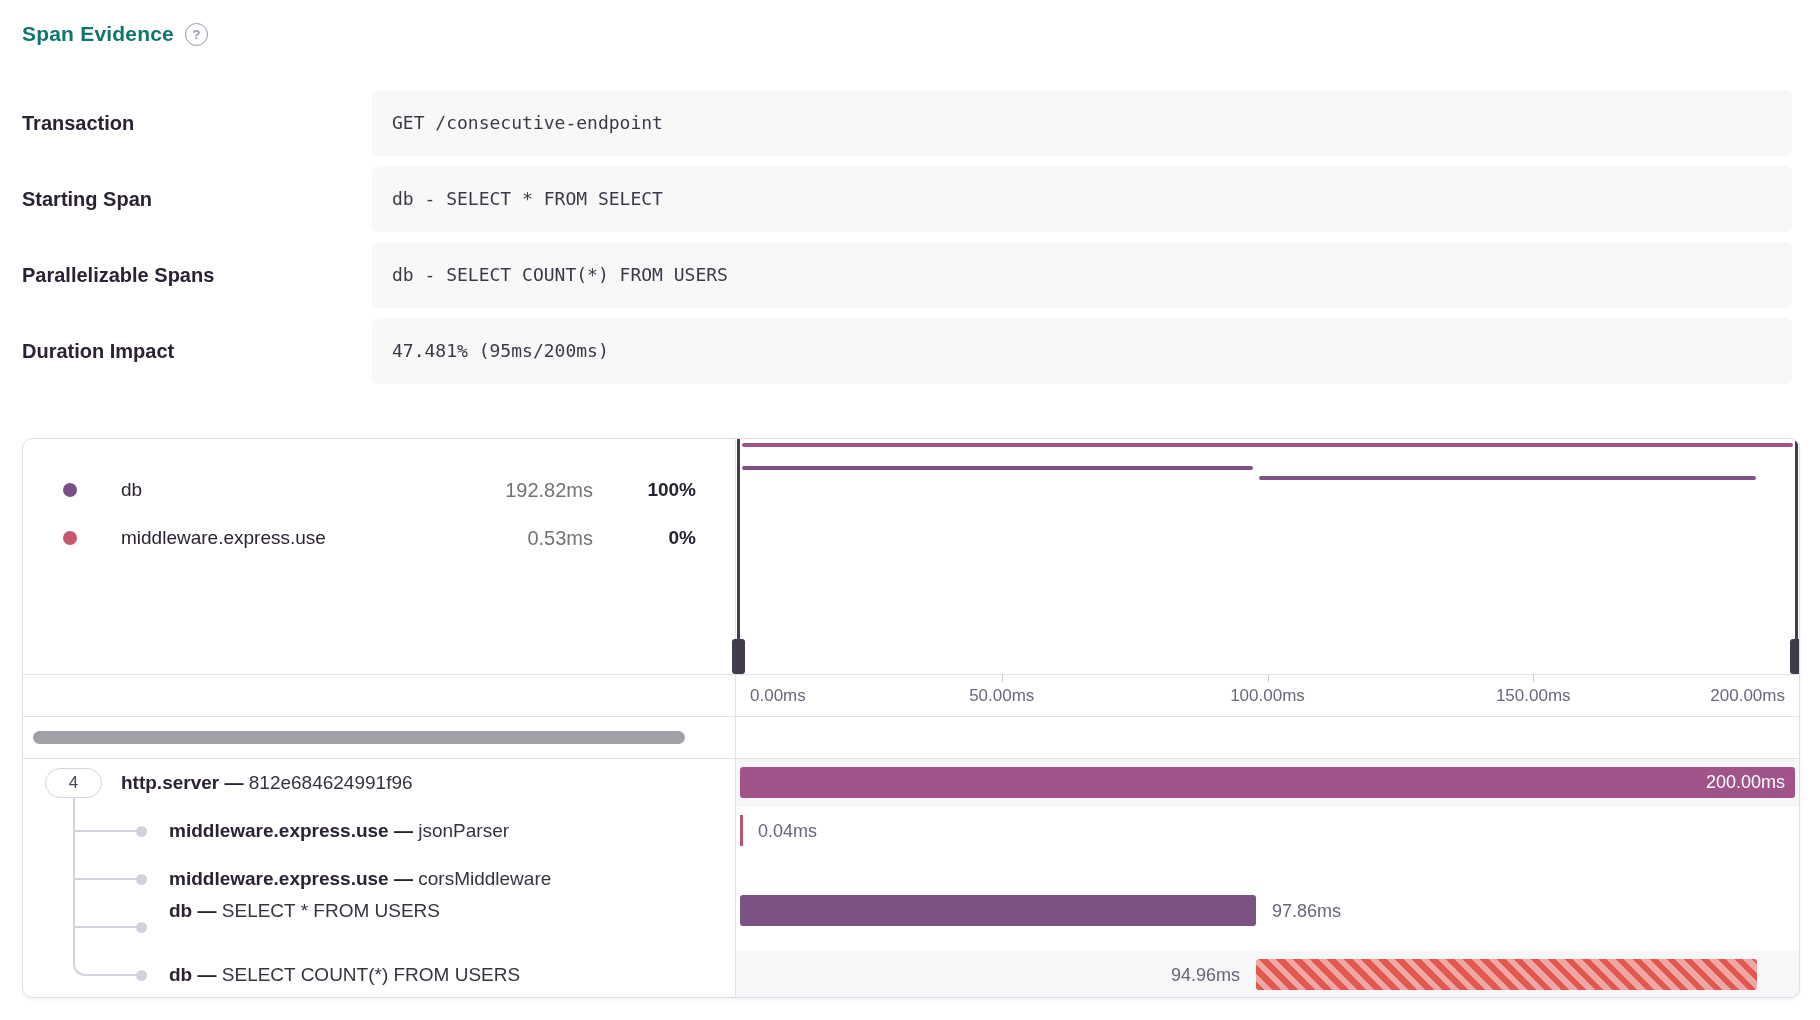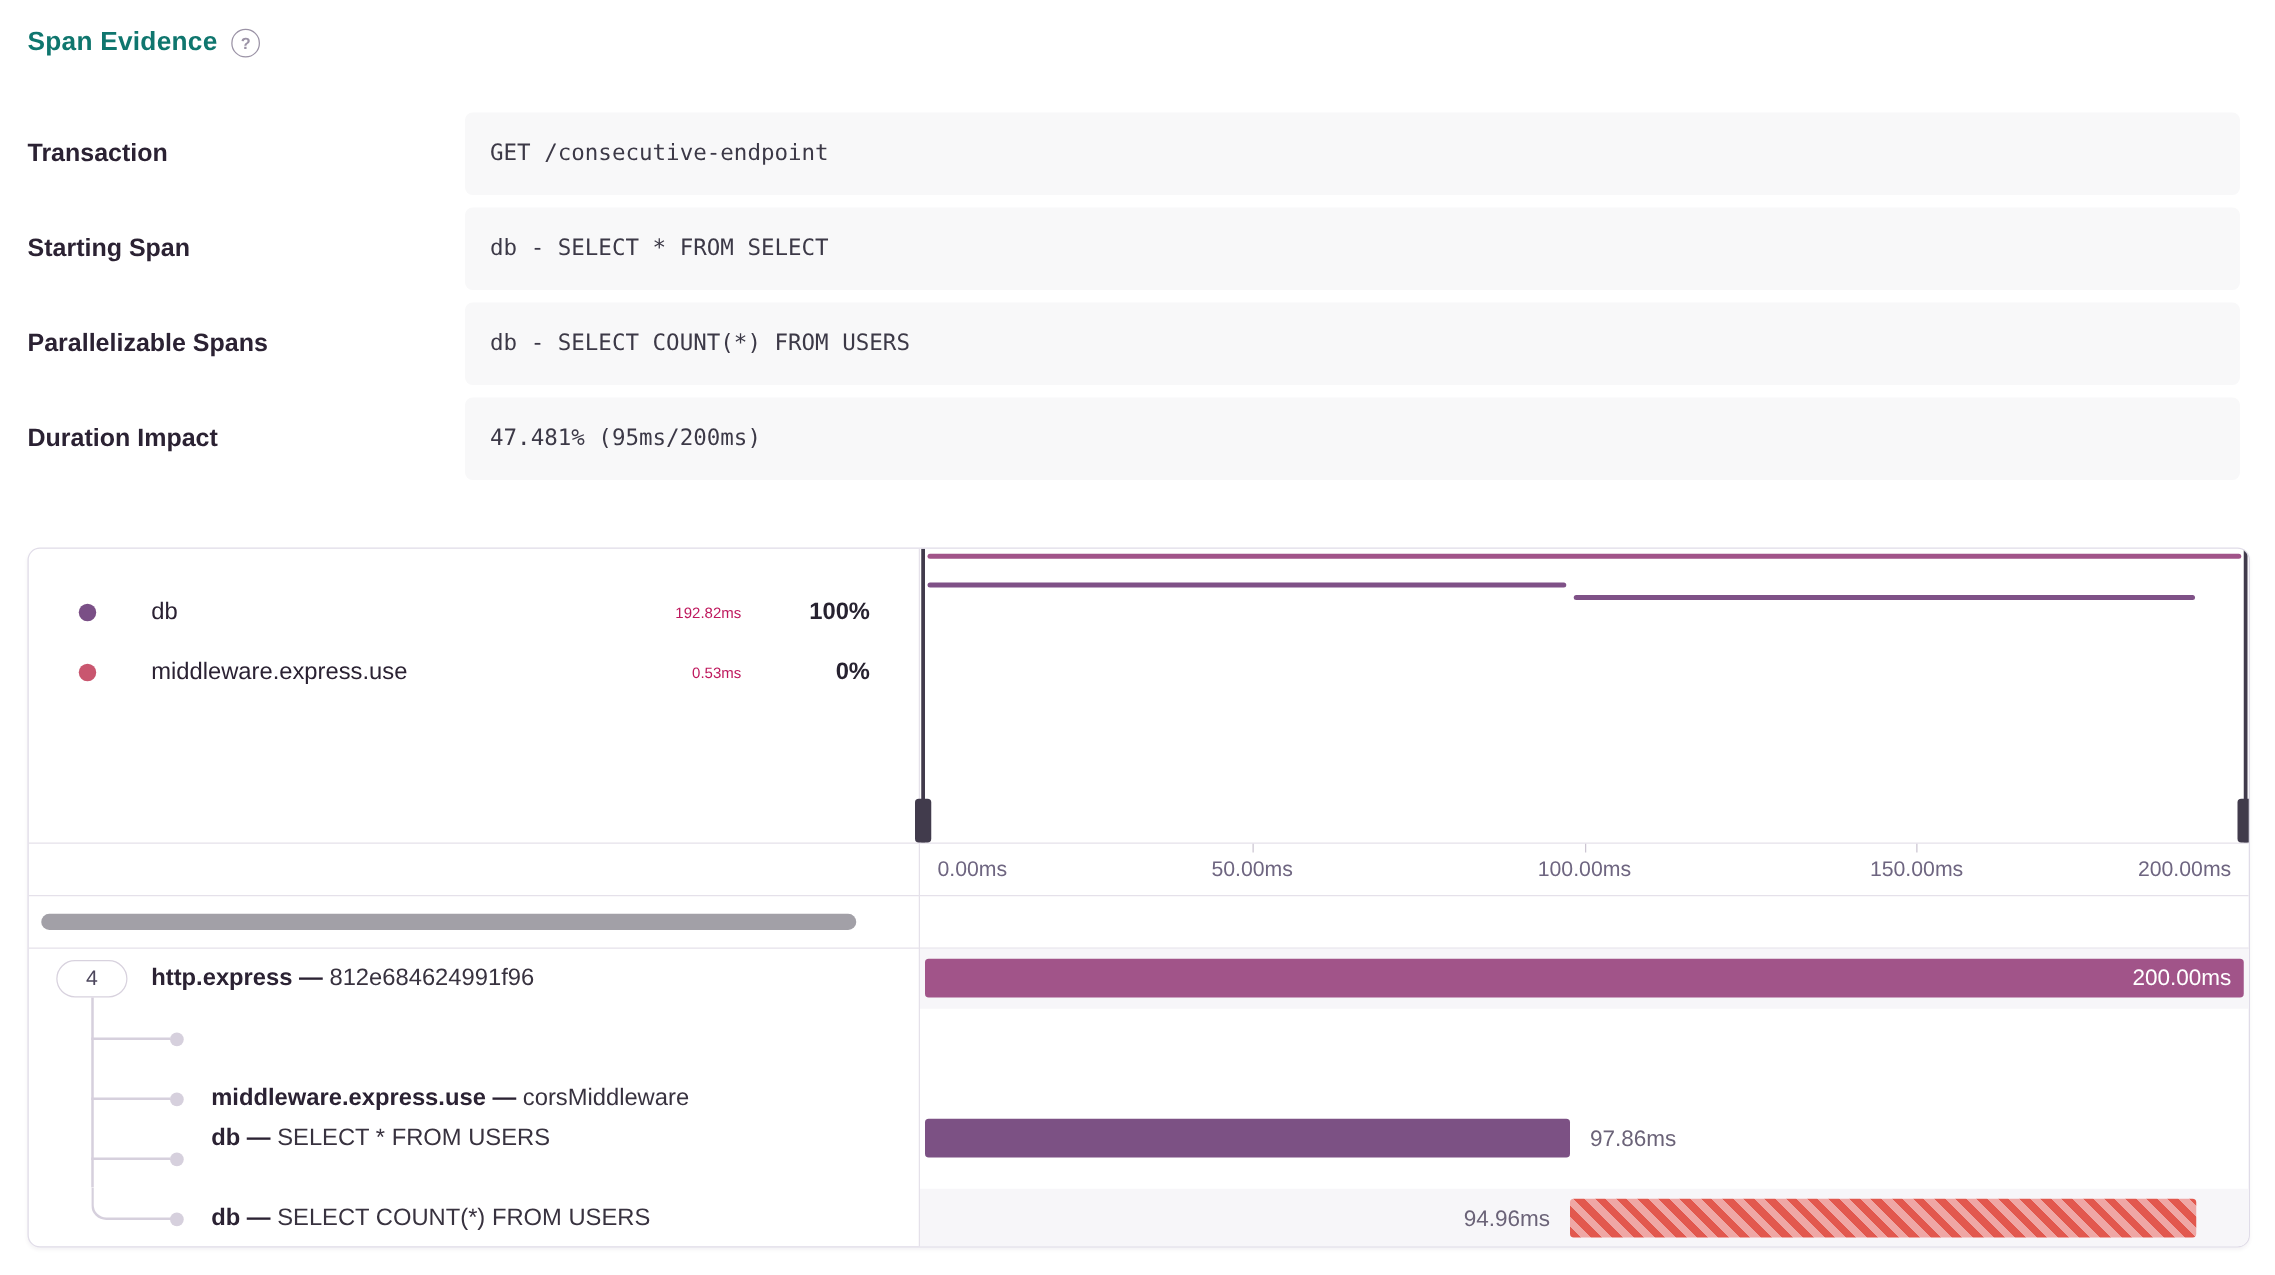--- a/index.html
+++ b/index.html
@@ -23,22 +23,22 @@
   
   .panel{position:absolute;left:22px;top:438px;width:1778px;height:560px;background:#fff;
          border:1px solid #e0dce8;border-radius:10px;box-sizing:border-box;overflow:hidden;
          box-shadow:0 2px 3px rgba(60,50,80,.06);}
   .panel-divider{position:absolute;left:712px;top:0;bottom:0;width:1px;background:#e5e1ea;}
 
   
   .legend-item{position:absolute;left:0;width:712px;height:48px;}
   .legend-dot{position:absolute;left:40px;top:17px;width:14px;height:14px;border-radius:50%;}
   .legend-name{position:absolute;left:78px;top:0;line-height:48px;font-size:19px;color:#2b2233;margin-left:20px;}
-  .legend-duration{position:absolute;left:320px;width:250px;top:0;line-height:48px;font-size:12px;
-                   color:#be185d;text-align:right;}
+  .legend-duration{position:absolute;left:320px;width:250px;top:0;line-height:48px;font-size:20px;
+                   color:#737373;text-align:right;}
   .legend-percent{position:absolute;left:580px;width:93px;top:0;line-height:48px;font-size:19px;
                   color:#272230;font-weight:bold;text-align:right;}
 
   
   .minimap{position:absolute;left:713px;top:0;width:1063px;height:235px;}
   .mini-span{position:absolute;height:4px;border-radius:2px;}
   .mini-handle-line{position:absolute;top:0;width:3px;height:235px;background:#413b4c;}
   .mini-grabber{position:absolute;top:200px;width:13px;height:35px;background:#413b4c;border-radius:3px;z-index:3;}
 
   
@@ -153,30 +153,40 @@
       <div class="connector" style="left:50px;top:167px;width:63px;height:2px;"></div>
       <div class="elbow" style="left:50px;top:191px;width:64px;height:26px;"></div>
       <div class="tree-dot" style="left:113px;top:67px;"></div>
       <div class="tree-dot" style="left:113px;top:115px;"></div>
       <div class="tree-dot" style="left:113px;top:163px;"></div>
       <div class="tree-dot" style="left:113px;top:211px;"></div>
 
       <div class="span-row" style="top:0;">
         <div class="row-badge">4</div>
         <div class="tree-text" style="left:98px;">
-          <span class="op">http.express —</span>
+          <span class="op">http.server —</span>
           <span class="desc">812e684624991f96</span>
         </div>
         <div class="row-right alt">
           <div class="bar" style="left:4px;right:4px;background:#a15489;">
             <span class="bar-label-in">200.00ms</span>
           </div>
         </div>
       </div>
 
+      <div class="span-row" style="top:48px;">
+        <div class="tree-text" style="left:146px;">
+          <span class="op">middleware.express.use —</span>
+          <span class="desc">jsonParser</span>
+        </div>
+        <div class="row-right">
+          <div class="sliver" style="left:4px;"></div>
+          <span class="dur-label" style="left:22px;">0.04ms</span>
+        </div>
+      </div>
 
       <div class="span-row" style="top:96px;">
         <div class="tree-text" style="left:146px;">
           <span class="op">middleware.express.use —</span>
           <span class="desc">corsMiddleware</span>
         </div>
       </div>
 
       <div class="span-row" style="top:128px;text-align:center;">
         <div class="tree-text" style="left:146px;">

